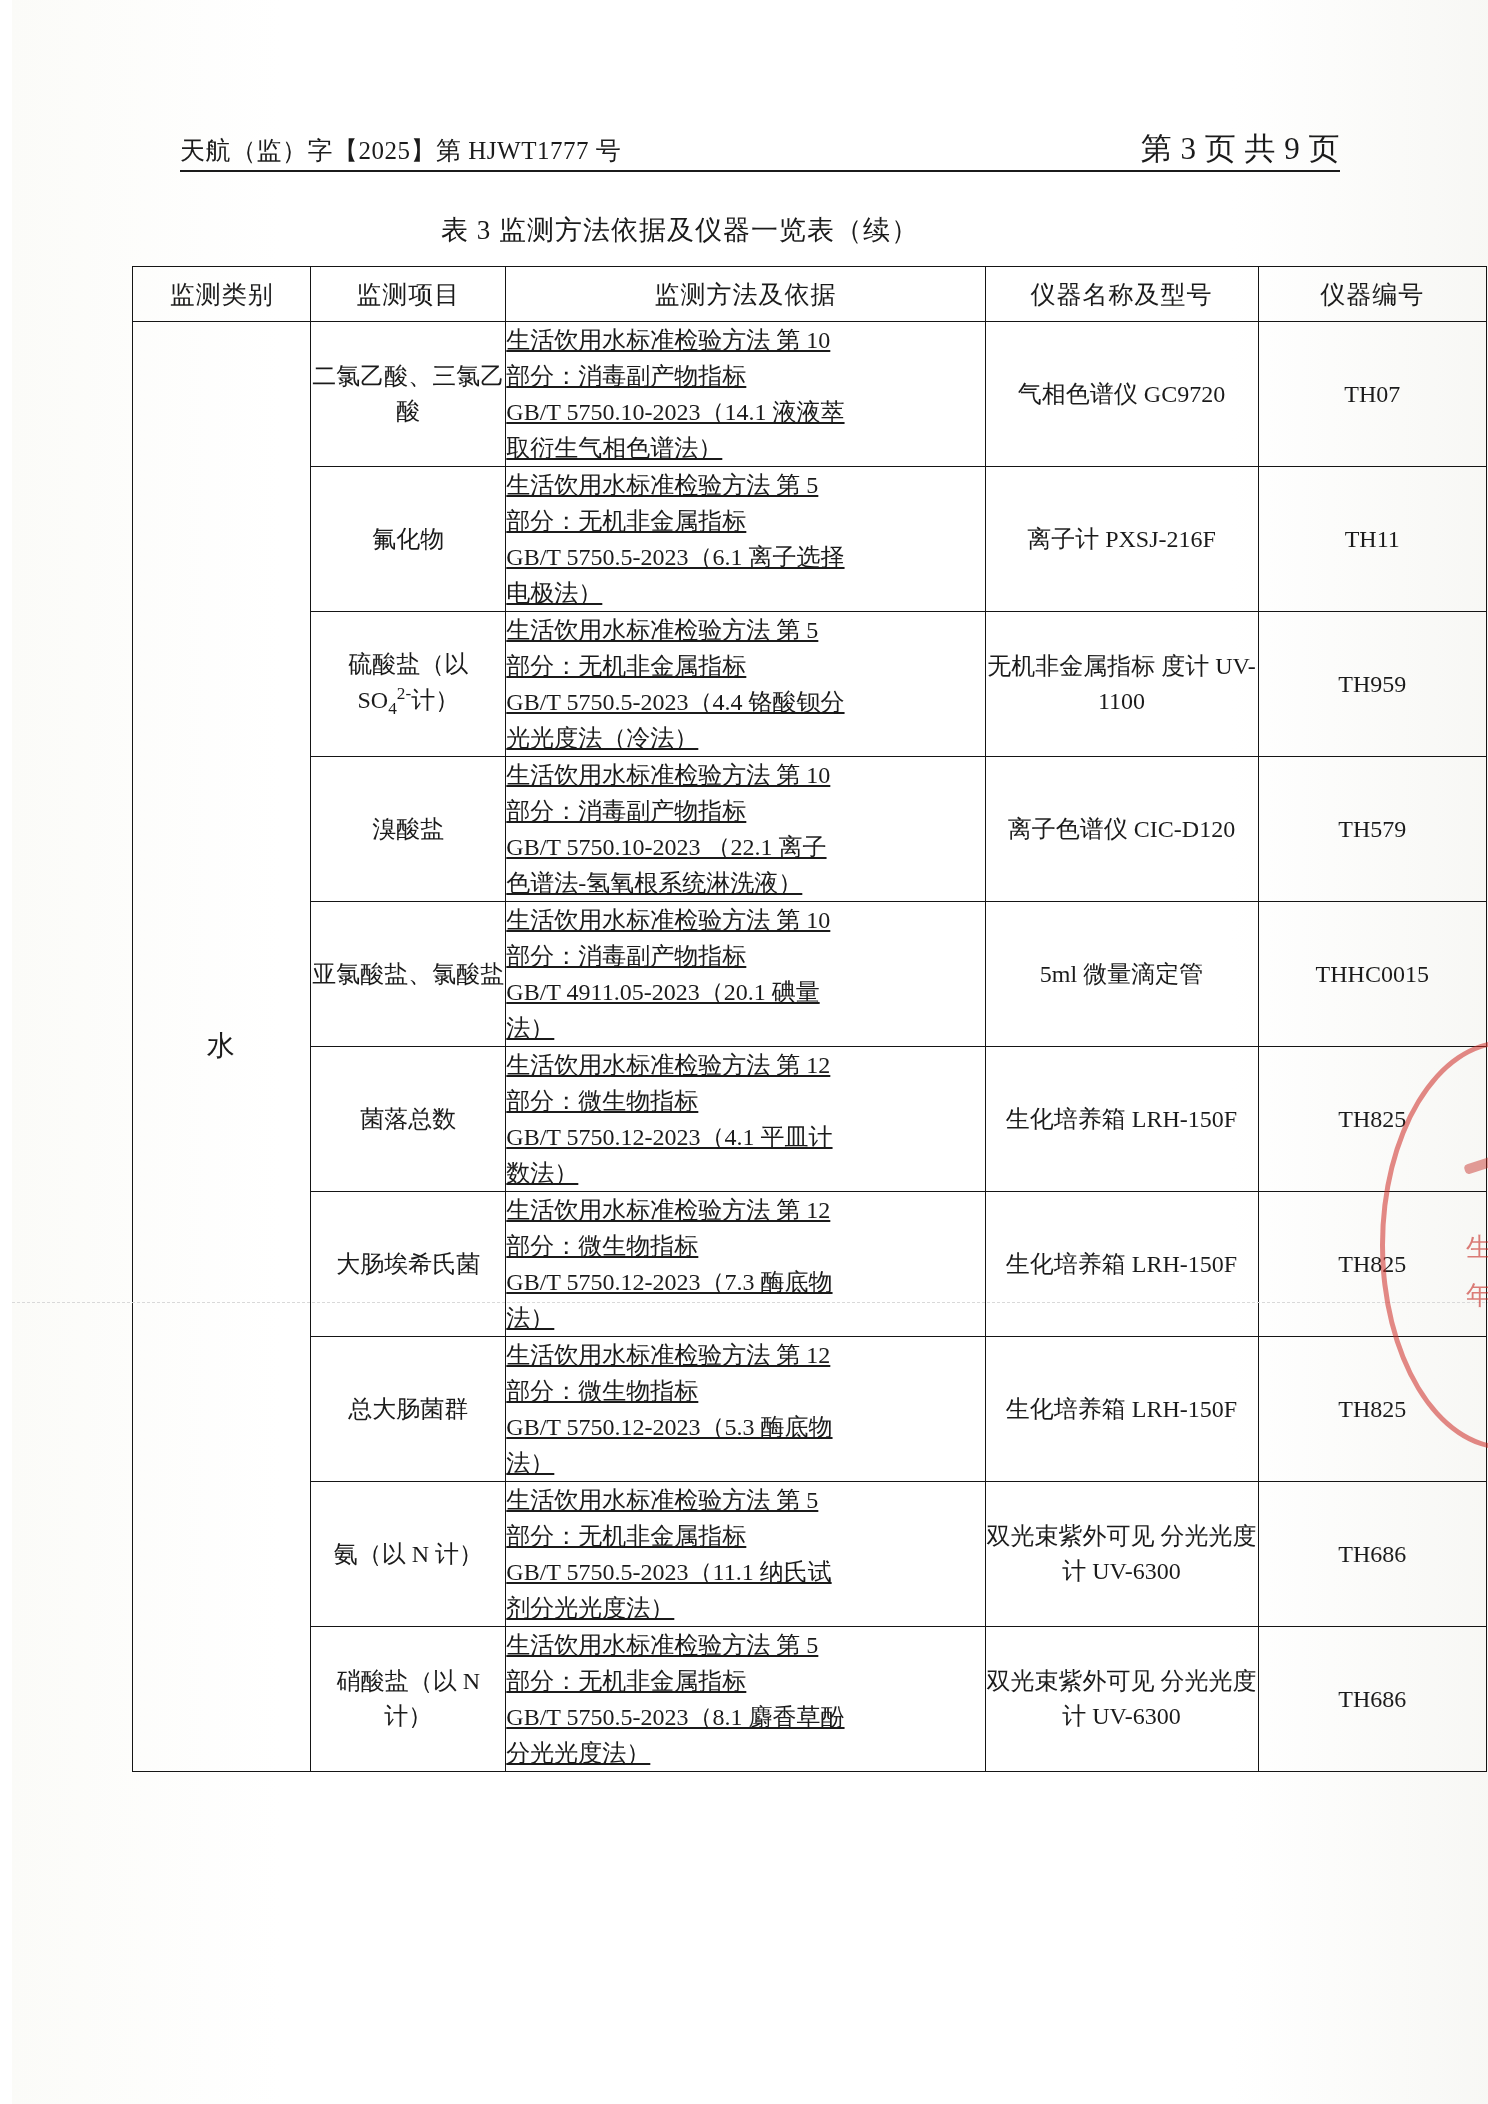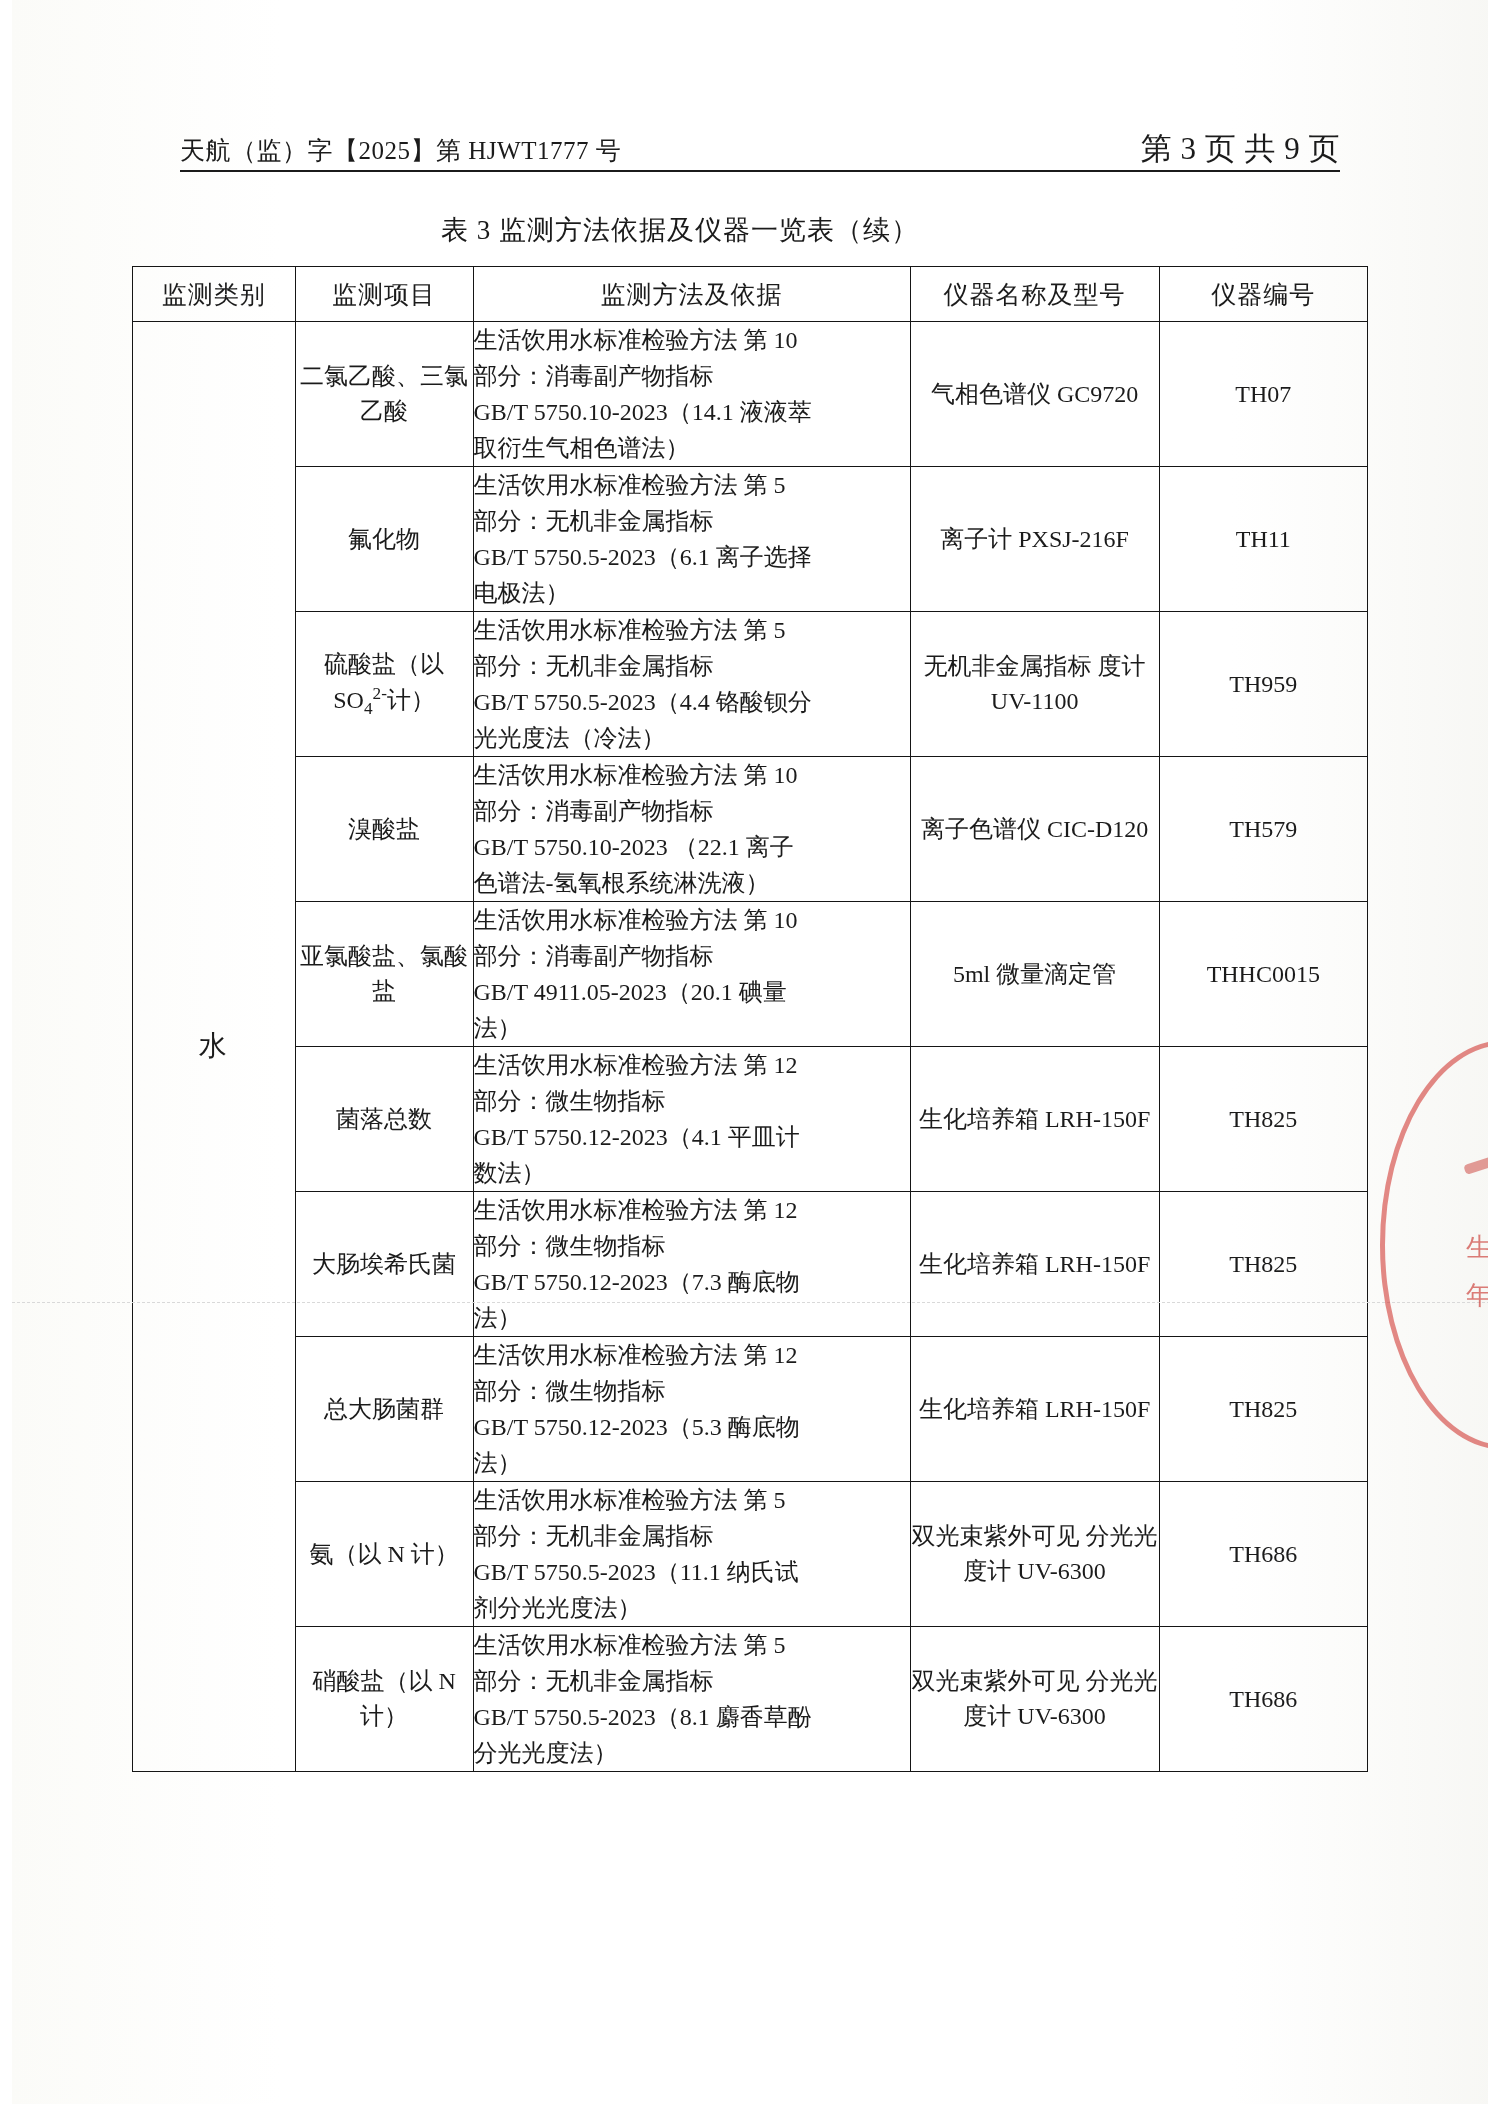--- a/index.html
+++ b/index.html
@@ -56,21 +56,21 @@
     left: 0;
     width: 1336px;
     text-align: center;
     font-size: 27px;
     letter-spacing: 1px;
   }
   table.main {
     position: absolute;
     left: 120px;
     top: 266px;
-    width: 1236px;
+    width: 1355px;
     border-collapse: collapse;
     table-layout: fixed;
   }
   table.main th, table.main td {
     border: 1.6px solid #151515;
     padding: 0;
     vertical-align: middle;
     font-weight: normal;
   }
   table.main th {
@@ -91,21 +91,21 @@
   }
   td.center {
     text-align: center;
     padding: 6px 6px;
   }
   td.method {
     text-align: left;
     padding: 10px 12px 10px 26px;
     line-height: 1.5;
   }
-  td.method .ln { display: block; white-space: normal; }
+  td.method .ln { display: block; white-space: normal; text-decoration: underline; }
   td.category {
     text-align: center;
     font-size: 28px;
     letter-spacing: 2px;
   }
   .item-cell { padding: 8px 10px; }
   .inst-cell { line-height: 1.45; }
   .sub { font-size: 0.72em; vertical-align: sub; }
   .sup { font-size: 0.72em; vertical-align: super; }
 

